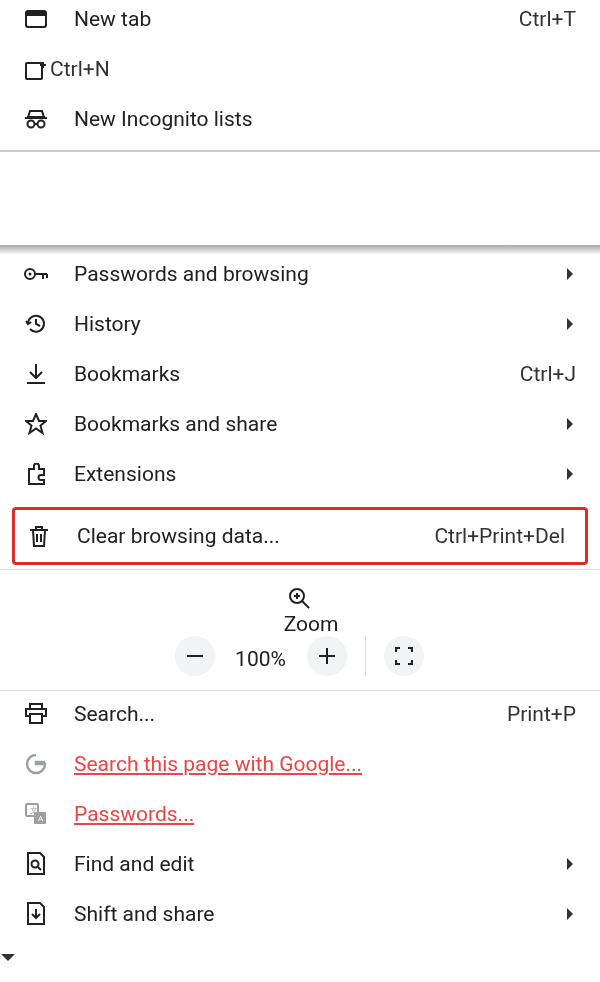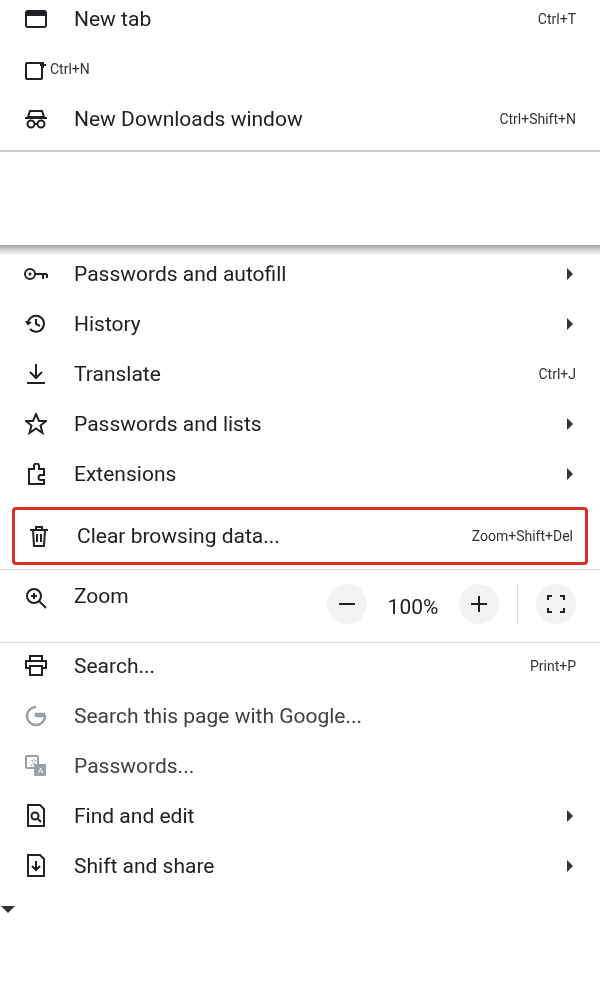--- a/index.html
+++ b/index.html
@@ -32,30 +32,31 @@
       align-items: center;
       justify-content: center;
     }
     .menu-item .label {
       flex: 1;
       margin-left: 24px;
       color: #202124;
     }
     .menu-item .shortcut {
       color: #333;
-      font-size: 14px;
+      font-size: 21px;
     }
     .menu-item .arrow {
       width: 10px;
       height: 16px;
       display: flex;
       align-items: center;
     }
     .menu-item.disabled .label {
-      color: #404040;
+      color: #ef4444;
+      text-decoration: underline;
     }
     .gap-section {
       height: 95px;
       background: #fff;
       border-top: 2px solid #ccc;
     }
     .shadow-divider {
       height: 10px;
       background: linear-gradient(to bottom, rgba(0,0,0,0.35), rgba(0,0,0,0));
     }
@@ -63,27 +64,28 @@
       height: 1px;
       background: #dadce0;
       margin: 4px 0;
     }
     .highlight-box {
       border: 3px solid #d93025;
       border-radius: 4px;
       margin: 2px 12px;
     }
     .highlight-box .menu-item {
-      padding: 12px 12px 12px 10px;
+      padding: 12px 20px 12px 10px;
     }
     .zoom-row {
       display: flex;
-      align-items: flex-start;
+      align-items: center;
       padding: 10px 24px 10px 22px;
       min-height: 64px;
+      flex-direction: column;
     }
     .zoom-row .icon {
       width: 28px;
       height: 28px;
       flex-shrink: 0;
       display: flex;
       align-items: center;
       justify-content: center;
     }
     .zoom-row .label {
@@ -152,40 +154,39 @@
   <div class="menu-item">
     <span class="icon">
       <svg width="24" height="20" viewBox="0 0 24 20">
           <path d="M4 8 L6 2 L18 2 L20 8 Z" fill="none" stroke="#202124" stroke-width="2"></path>
           <line x1="1" y1="9" x2="23" y2="9" stroke="#202124" stroke-width="2"></line>
           <circle cx="7" cy="15" r="3.5" fill="none" stroke="#202124" stroke-width="2"></circle>
           <circle cx="17" cy="15" r="3.5" fill="none" stroke="#202124" stroke-width="2"></circle>
           <line x1="10" y1="15" x2="14" y2="15" stroke="#202124" stroke-width="2"></line>
         </svg>
     </span>
-    <span class="label">New Downloads window</span>
-    <span class="shortcut">Ctrl+Shift+N</span>
+    <span class="label">New Incognito lists</span>
   </div>
 </div>
 
 <div class="gap-section"></div>
 <div class="shadow-divider"></div>
 
 <div class="menu-section">
   <div class="menu-item">
     <span class="icon">
       <svg width="24" height="14" viewBox="0 0 24 14">
           <circle cx="6" cy="7" r="5" fill="none" stroke="#202124" stroke-width="2"></circle>
           <circle cx="6" cy="7" r="1.5" fill="#202124"></circle>
           <line x1="11" y1="7" x2="23" y2="7" stroke="#202124" stroke-width="2"></line>
           <line x1="19" y1="7" x2="19" y2="12" stroke="#202124" stroke-width="2"></line>
           <line x1="23" y1="7" x2="23" y2="11" stroke="#202124" stroke-width="2"></line>
         </svg>
     </span>
-    <span class="label">Passwords and autofill</span>
+    <span class="label">Passwords and browsing</span>
     <span class="arrow">
       <svg width="8" height="14" viewBox="0 0 8 14">
           <path d="M1 1 L7 7 L1 13" fill="#333"></path>
         </svg>
     </span>
   </div>
   <div class="menu-item">
     <span class="icon">
       <svg width="22" height="22" viewBox="0 0 22 22">
           <path d="M3 11 A8 8 0 1 1 5 16" fill="none" stroke="#202124" stroke-width="2"></path>
@@ -201,30 +202,30 @@
     </span>
   </div>
   <div class="menu-item">
     <span class="icon">
       <svg width="20" height="22" viewBox="0 0 20 22">
           <line x1="10" y1="1" x2="10" y2="14" stroke="#202124" stroke-width="2"></line>
           <polyline points="4,9 10,15 16,9" fill="none" stroke="#202124" stroke-width="2"></polyline>
           <line x1="1" y1="20" x2="19" y2="20" stroke="#202124" stroke-width="2"></line>
         </svg>
     </span>
-    <span class="label">Translate</span>
+    <span class="label">Bookmarks</span>
     <span class="shortcut">Ctrl+J</span>
   </div>
   <div class="menu-item">
     <span class="icon">
       <svg width="22" height="22" viewBox="0 0 22 22">
           <path d="M11 1 L14 8 L21 8 L15.5 12.5 L17.5 20 L11 15.5 L4.5 20 L6.5 12.5 L1 8 L8 8 Z" fill="none" stroke="#202124" stroke-width="2"></path>
         </svg>
     </span>
-    <span class="label">Passwords and lists</span>
+    <span class="label">Bookmarks and share</span>
     <span class="arrow">
       <svg width="8" height="14" viewBox="0 0 8 14">
           <path d="M1 1 L7 7 L1 13" fill="#333"></path>
         </svg>
     </span>
   </div>
   <div class="menu-item">
     <span class="icon">
       <svg width="22" height="22" viewBox="0 0 22 22">
           <path d="M4 6 L9 6 L9 3 A2.5 2.5 0 0 1 14 3 L14 6 L19 6 L19 12 L16 12 A2.5 2.5 0 0 0 16 17 L19 17 L19 21 L4 21 Z" fill="none" stroke="#202124" stroke-width="2"></path>
@@ -242,21 +243,21 @@
       <span class="icon">
         <svg width="20" height="22" viewBox="0 0 20 22">
             <line x1="1" y1="5" x2="19" y2="5" stroke="#202124" stroke-width="2"></line>
             <path d="M7 5 L7 2 L13 2 L13 5" fill="none" stroke="#202124" stroke-width="2"></path>
             <path d="M4 5 L5 21 L15 21 L16 5" fill="none" stroke="#202124" stroke-width="2"></path>
             <line x1="8" y1="9" x2="8" y2="17" stroke="#202124" stroke-width="2"></line>
             <line x1="12" y1="9" x2="12" y2="17" stroke="#202124" stroke-width="2"></line>
           </svg>
       </span>
       <span class="label">Clear browsing data...</span>
-      <span class="shortcut">Zoom+Shift+Del</span>
+      <span class="shortcut">Ctrl+Print+Del</span>
     </div>
   </div>
 </div>
 
 <div class="divider"></div>
 
 <div class="zoom-row">
   <span class="icon">
     <svg width="22" height="22" viewBox="0 0 22 22">
         <circle cx="9" cy="9" r="7" fill="none" stroke="#202124" stroke-width="2"></circle>

